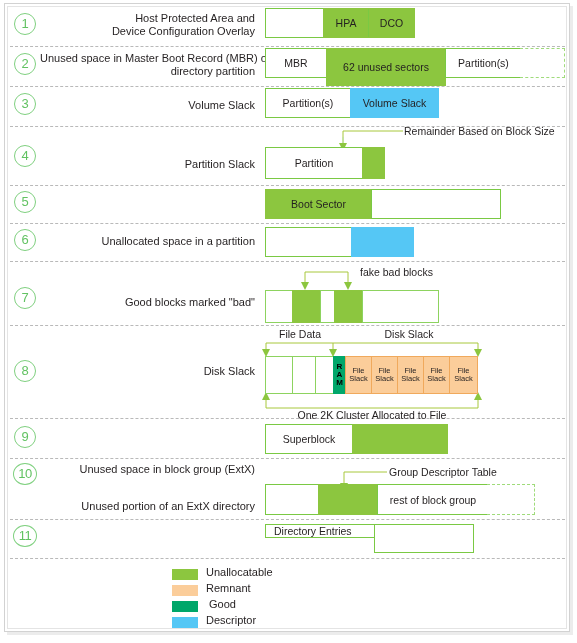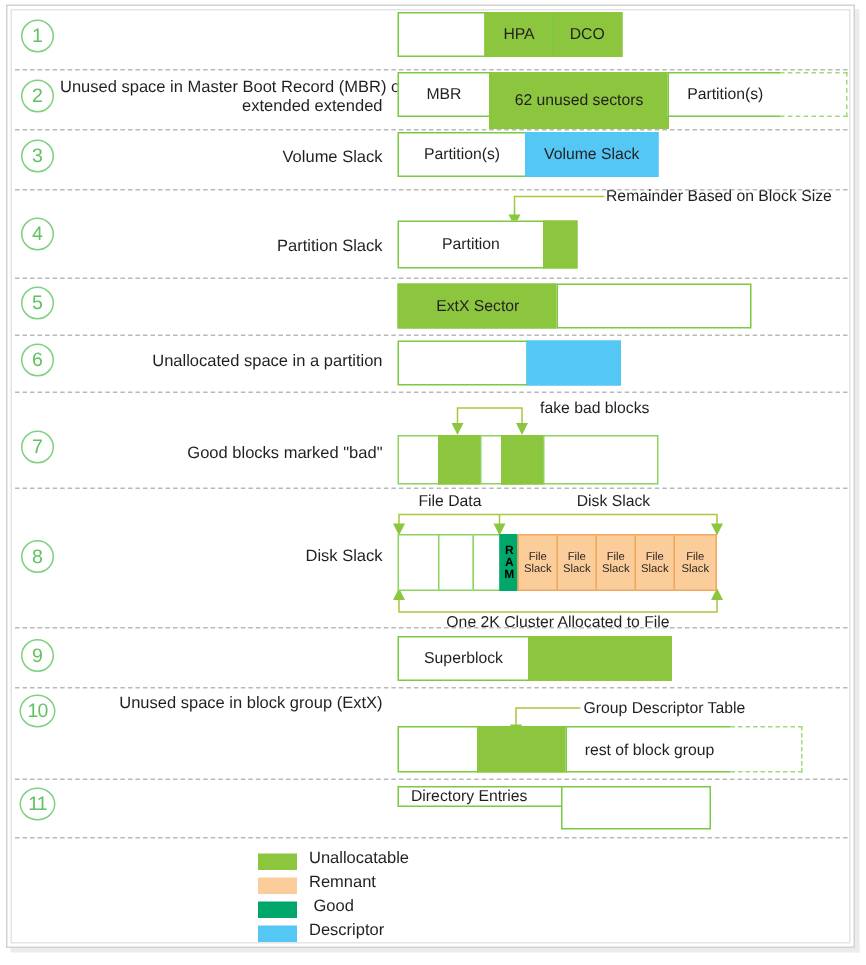--- a/index.html
+++ b/index.html
@@ -155,29 +155,33 @@
   <div class="sep" style="top:185px"></div>
   <div class="sep" style="top:223px"></div>
   <div class="sep" style="top:261px"></div>
   <div class="sep" style="top:325px"></div>
   <div class="sep" style="top:418px"></div>
   <div class="sep" style="top:458px"></div>
   <div class="sep" style="top:519px"></div>
   <div class="sep" style="top:558px"></div>
 
   <div class="num" style="left:14px;top:13px">1</div>
+  <div class="lbl" style="left:60px;top:12px;width:195px">
+    <div>Host Protected Area and</div>
+    <div>Device Configuration Overlay</div>
+  </div>
   <div class="cell white" style="left:265px;top:8px;width:59px;height:30px"></div>
   <div class="cell green" style="left:323px;top:8px;width:46px;height:30px">HPA</div>
   <div class="cell green" style="left:368px;top:8px;width:47px;height:30px">DCO</div>
   <div style="position:absolute;left:368px;top:9px;width:1px;height:28px;background:#7ac943"></div>
 
   <div class="num" style="left:14px;top:53px">2</div>
   <div class="lbl" style="left:40px;top:52px;width:215px">
     <div>Unused space in Master Boot Record (MBR) or</div>
-    <div>extended extended</div>
+    <div>directory partition</div>
   </div>
   <div class="cell white" style="left:265px;top:48px;width:62px;height:30px">MBR</div>
   <div class="cell green" style="left:326px;top:48px;width:120px;height:38px">62 unused sectors</div>
   <div class="cell white noright" style="left:445px;top:48px;width:76px;height:30px">Partition(s)</div>
   <div class="cell dashed noleft" style="left:520px;top:48px;width:45px;height:30px"></div>
 
   <div class="num" style="left:14px;top:93px">3</div>
   <div class="lbl" style="left:60px;top:99px;width:195px">Volume Slack</div>
   <div class="cell white" style="left:265px;top:88px;width:86px;height:30px">Partition(s)</div>
   <div class="cell blue" style="left:350px;top:88px;width:89px;height:30px">Volume Slack</div>
@@ -187,21 +191,21 @@
   <svg class="ov" width="577" height="643">
     <polyline points="343,137 343,131 403,131" fill="none" stroke="#a8c83c" stroke-width="1"></polyline>
     <polygon points="339,143 347,143 343,151" fill="#8cc63f"></polygon>
     <line x1="343" y1="137" x2="343" y2="145" stroke="#8cc63f" stroke-width="1"></line>
   </svg>
   <div class="anno" style="left:404px;top:125px">Remainder Based on Block Size</div>
   <div class="cell white" style="left:265px;top:147px;width:98px;height:32px">Partition</div>
   <div class="cell green" style="left:362px;top:147px;width:23px;height:32px"></div>
 
   <div class="num" style="left:14px;top:191px">5</div>
-  <div class="cell green" style="left:265px;top:189px;width:107px;height:30px">ExtX Sector</div>
+  <div class="cell green" style="left:265px;top:189px;width:107px;height:30px">Boot Sector</div>
   <div class="cell white" style="left:371px;top:189px;width:130px;height:30px"></div>
 
   <div class="num" style="left:14px;top:229px">6</div>
   <div class="lbl" style="left:60px;top:235px;width:195px">Unallocated space in a partition</div>
   <div class="cell white" style="left:265px;top:227px;width:87px;height:30px"></div>
   <div class="cell blue" style="left:351px;top:227px;width:63px;height:30px"></div>
 
   <div class="num" style="left:14px;top:287px">7</div>
   <div class="lbl" style="left:60px;top:296px;width:195px">Good blocks marked "bad"</div>
   <svg class="ov" width="577" height="643">
@@ -263,20 +267,21 @@
     <span>File</span>
     <span>Slack</span>
   </div>
 
   <div class="num" style="left:14px;top:426px">9</div>
   <div class="cell white" style="left:265px;top:424px;width:88px;height:30px">Superblock</div>
   <div class="cell green" style="left:352px;top:424px;width:96px;height:30px"></div>
 
   <div class="num wide" style="left:13px;top:463px">10</div>
   <div class="lbl" style="left:60px;top:463px;width:195px">Unused space in block group (ExtX)</div>
+  <div class="lbl" style="left:60px;top:500px;width:195px">Unused portion of an ExtX directory</div>
   <svg class="ov" width="577" height="643">
     <polyline points="344,485 344,472 387,472" fill="none" stroke="#a8c83c" stroke-width="1"></polyline>
     <polygon points="340,483 348,483 344,491" fill="#8cc63f"></polygon>
   </svg>
   <div class="anno" style="left:389px;top:466px">Group Descriptor Table</div>
   <div class="cell white" style="left:265px;top:484px;width:54px;height:31px"></div>
   <div class="cell green" style="left:318px;top:484px;width:60px;height:31px"></div>
   <div class="cell white noright" style="left:377px;top:484px;width:111px;height:31px">rest of block group</div>
   <div class="cell dashed noleft" style="left:487px;top:484px;width:48px;height:31px"></div>
 

